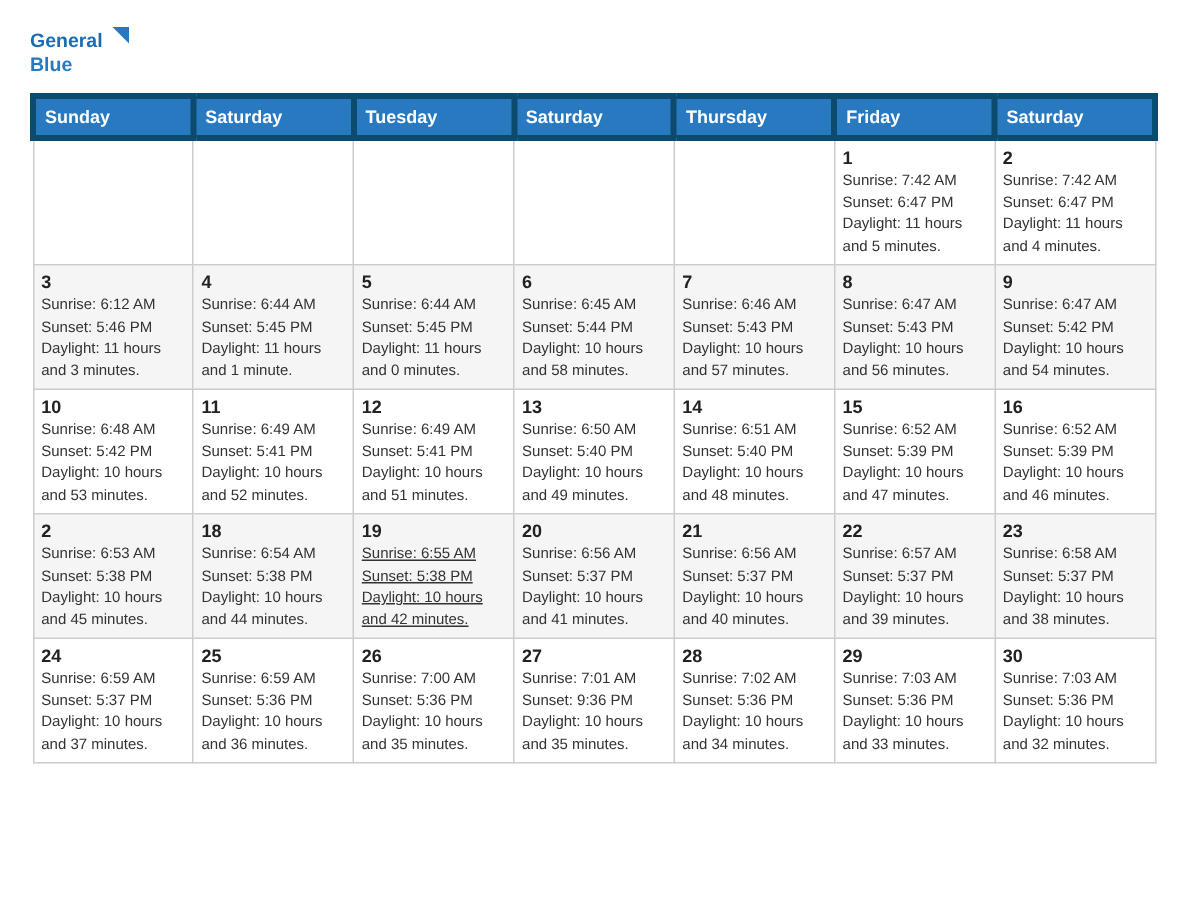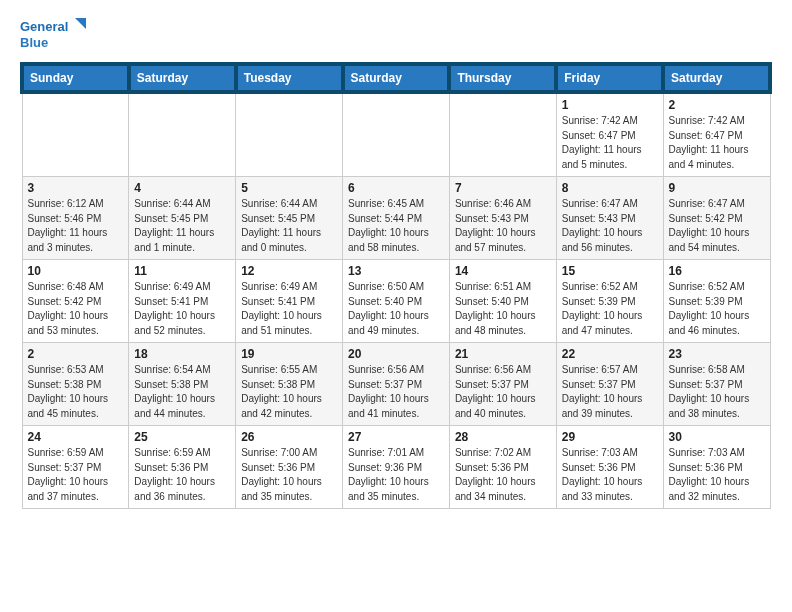--- a/index.html
+++ b/index.html
@@ -241,21 +241,21 @@
           </td>
           <td>
             <span class="day-num">18</span>
             <div class="day-info" style="white-space: pre-line;">Sunrise: 6:54 AM
 Sunset: 5:38 PM
 Daylight: 10 hours
 and 44 minutes.</div>
           </td>
           <td>
             <span class="day-num">19</span>
-            <div class="day-info" style="white-space: pre-line;">Sunrise: 6:55 AM
+            <div class="day-info" style="white-space: pre-line; text-decoration: underline;">Sunrise: 6:55 AM
 Sunset: 5:38 PM
 Daylight: 10 hours
 and 42 minutes.</div>
           </td>
           <td>
             <span class="day-num">20</span>
             <div class="day-info" style="white-space: pre-line;">Sunrise: 6:56 AM
 Sunset: 5:37 PM
 Daylight: 10 hours
 and 41 minutes.</div>

